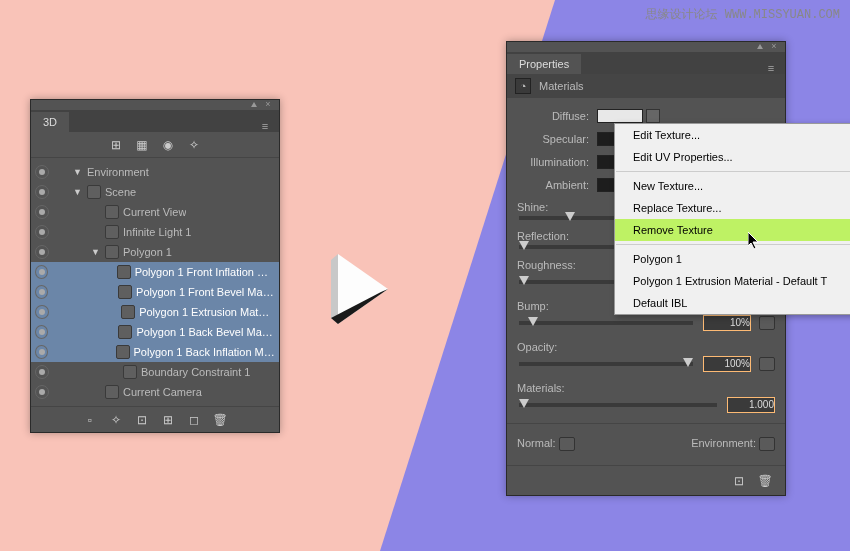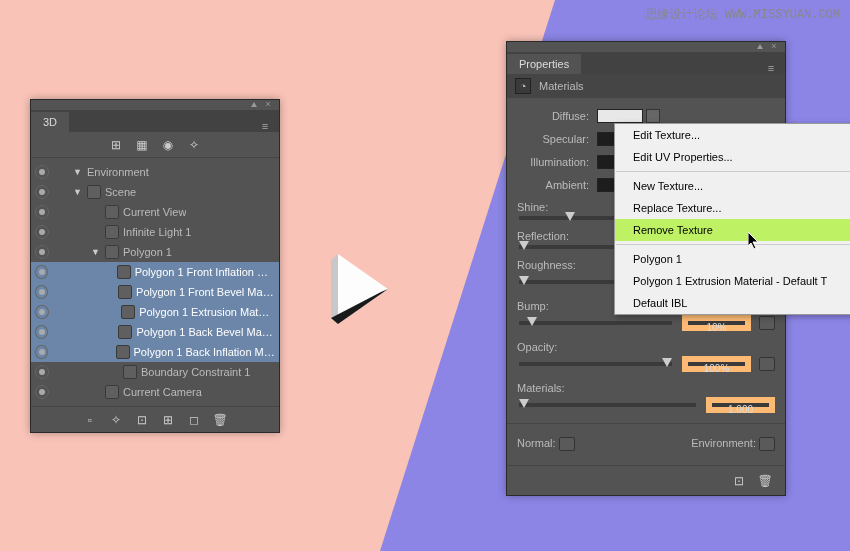--- a/index.html
+++ b/index.html
@@ -38,21 +38,21 @@
 .prow{display:flex;align-items:center;height:20px;margin-bottom:3px}
 .plabel{width:72px;text-align:right;margin-right:8px}
 .swatch{width:46px;height:14px;background:#1d1d1d;border:1px solid #222}
 .swatch.wh{background:#e8e8e8}
 .doc-ico{width:14px;height:14px;background:#666;margin-left:3px;border:1px solid #333;position:relative}
 .preview{position:absolute;right:10px;top:62px;width:56px;height:56px;background:radial-gradient(circle at 35% 35%,#fff 0%,#ddd 40%,#777 80%,#333 100%);border:1px solid #222}
 .slider-row{margin:6px 0 10px}
 .slider-row .sl-label{display:block;margin-bottom:3px}
 .slider{height:4px;background:#3a3a3a;position:relative;margin:0 2px}
 .thumb{position:absolute;top:-4px;width:0;height:0;border-left:5px solid transparent;border-right:5px solid transparent;border-top:9px solid #ccc}
-.valbox{display:inline-block;width:69px;height:16px;background:#3a3a3a;border:6px solid #fdba74;text-align:center;line-height:14px;color:#ddd;font-size:10px}
+.valbox{display:inline-block;width:48px;height:16px;background:#3a3a3a;border:1px solid #fdba74;text-align:right;line-height:14px;color:#ddd;font-size:10px}
 .sl-line{display:flex;align-items:center;gap:8px}
 .sl-line .slider{flex:1}
 .folder{width:16px;height:14px;background:#5a5a5a;border:1px solid #333;border-radius:2px}
 .cat-icon{width:16px;height:16px;background:#3a3a3a;border:1px solid #222;display:flex;align-items:center;justify-content:center}
 .pbot{height:30px;border-top:1px solid #454545;display:flex;align-items:center;justify-content:flex-end;gap:10px;padding:0 12px}
 
 
 .cmenu{position:absolute;left:614px;top:123px;width:280px;background:#f0f0f0;border:1px solid #999;box-shadow:2px 2px 6px rgba(0,0,0,.3)}
 .citem{height:22px;display:flex;align-items:center;padding:0 18px;color:#000;font-size:11px}
 .citem.hl{background:#bef264}

